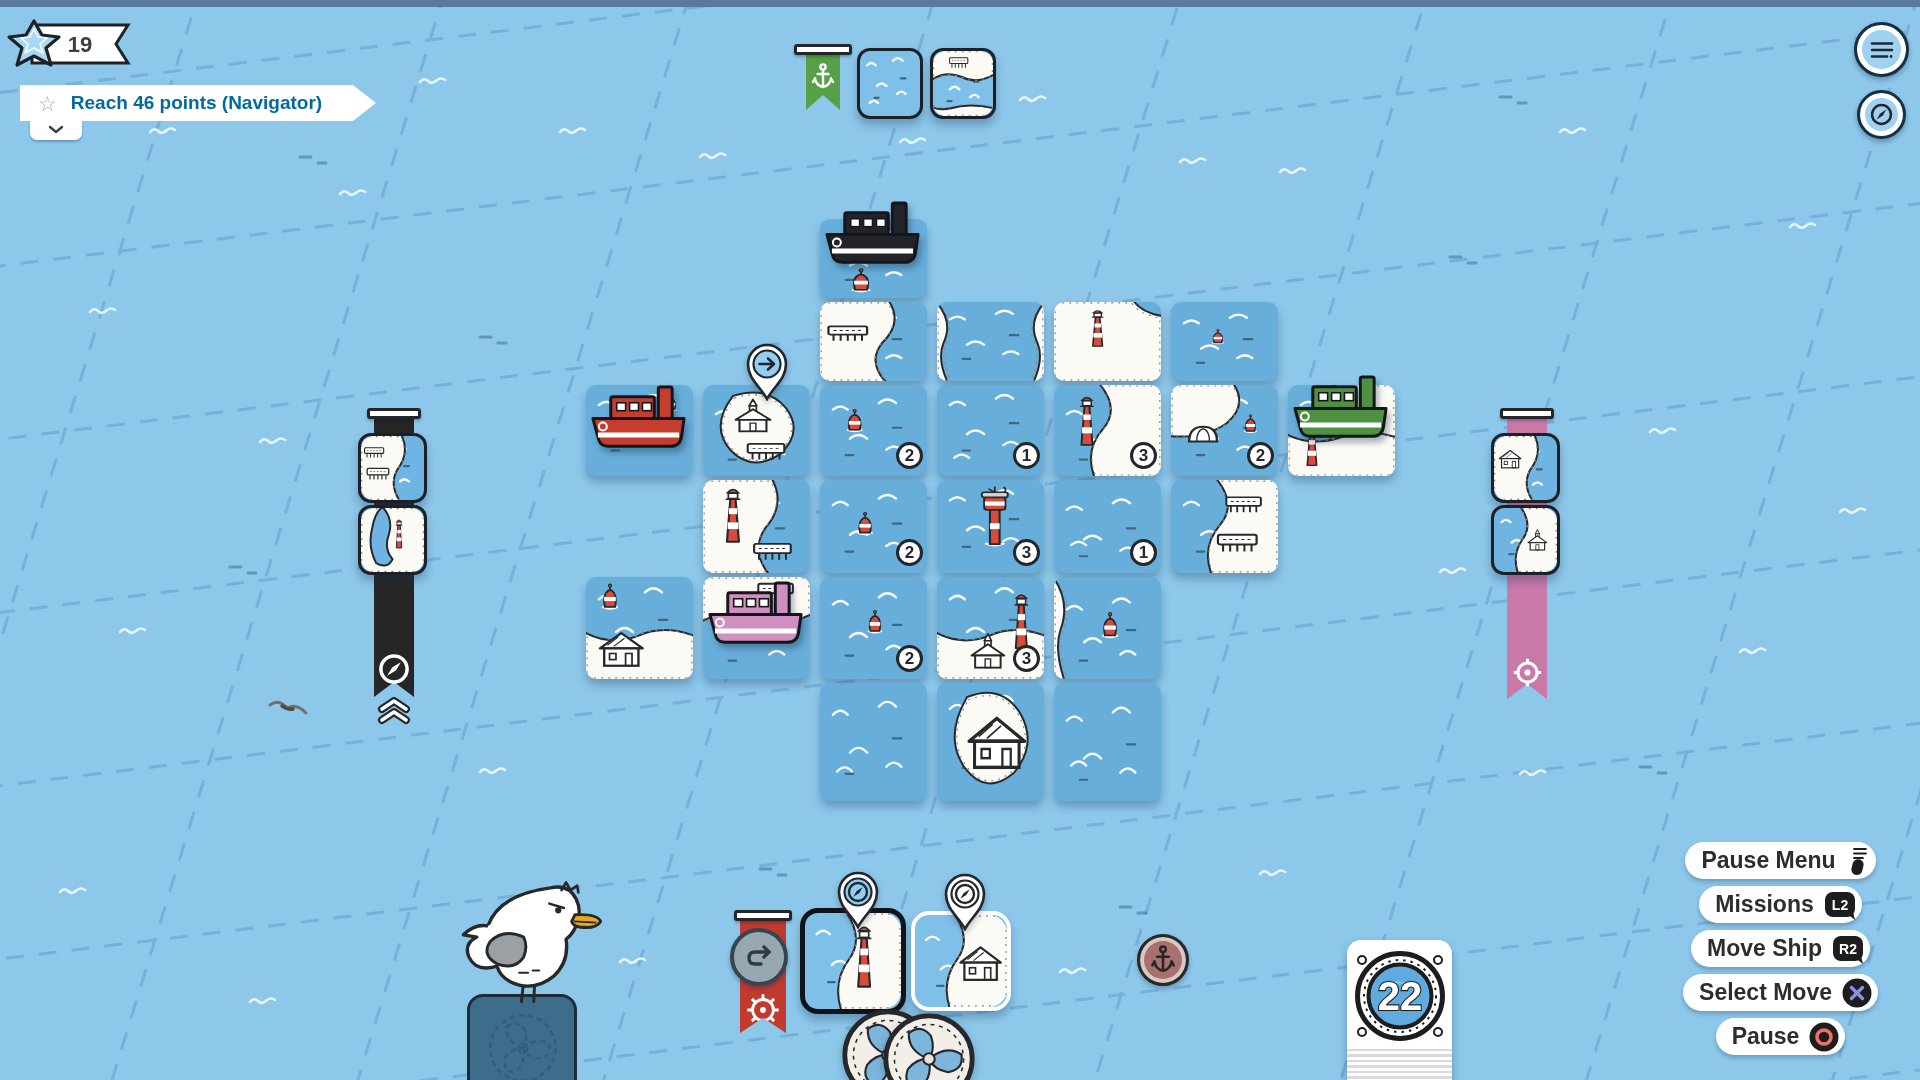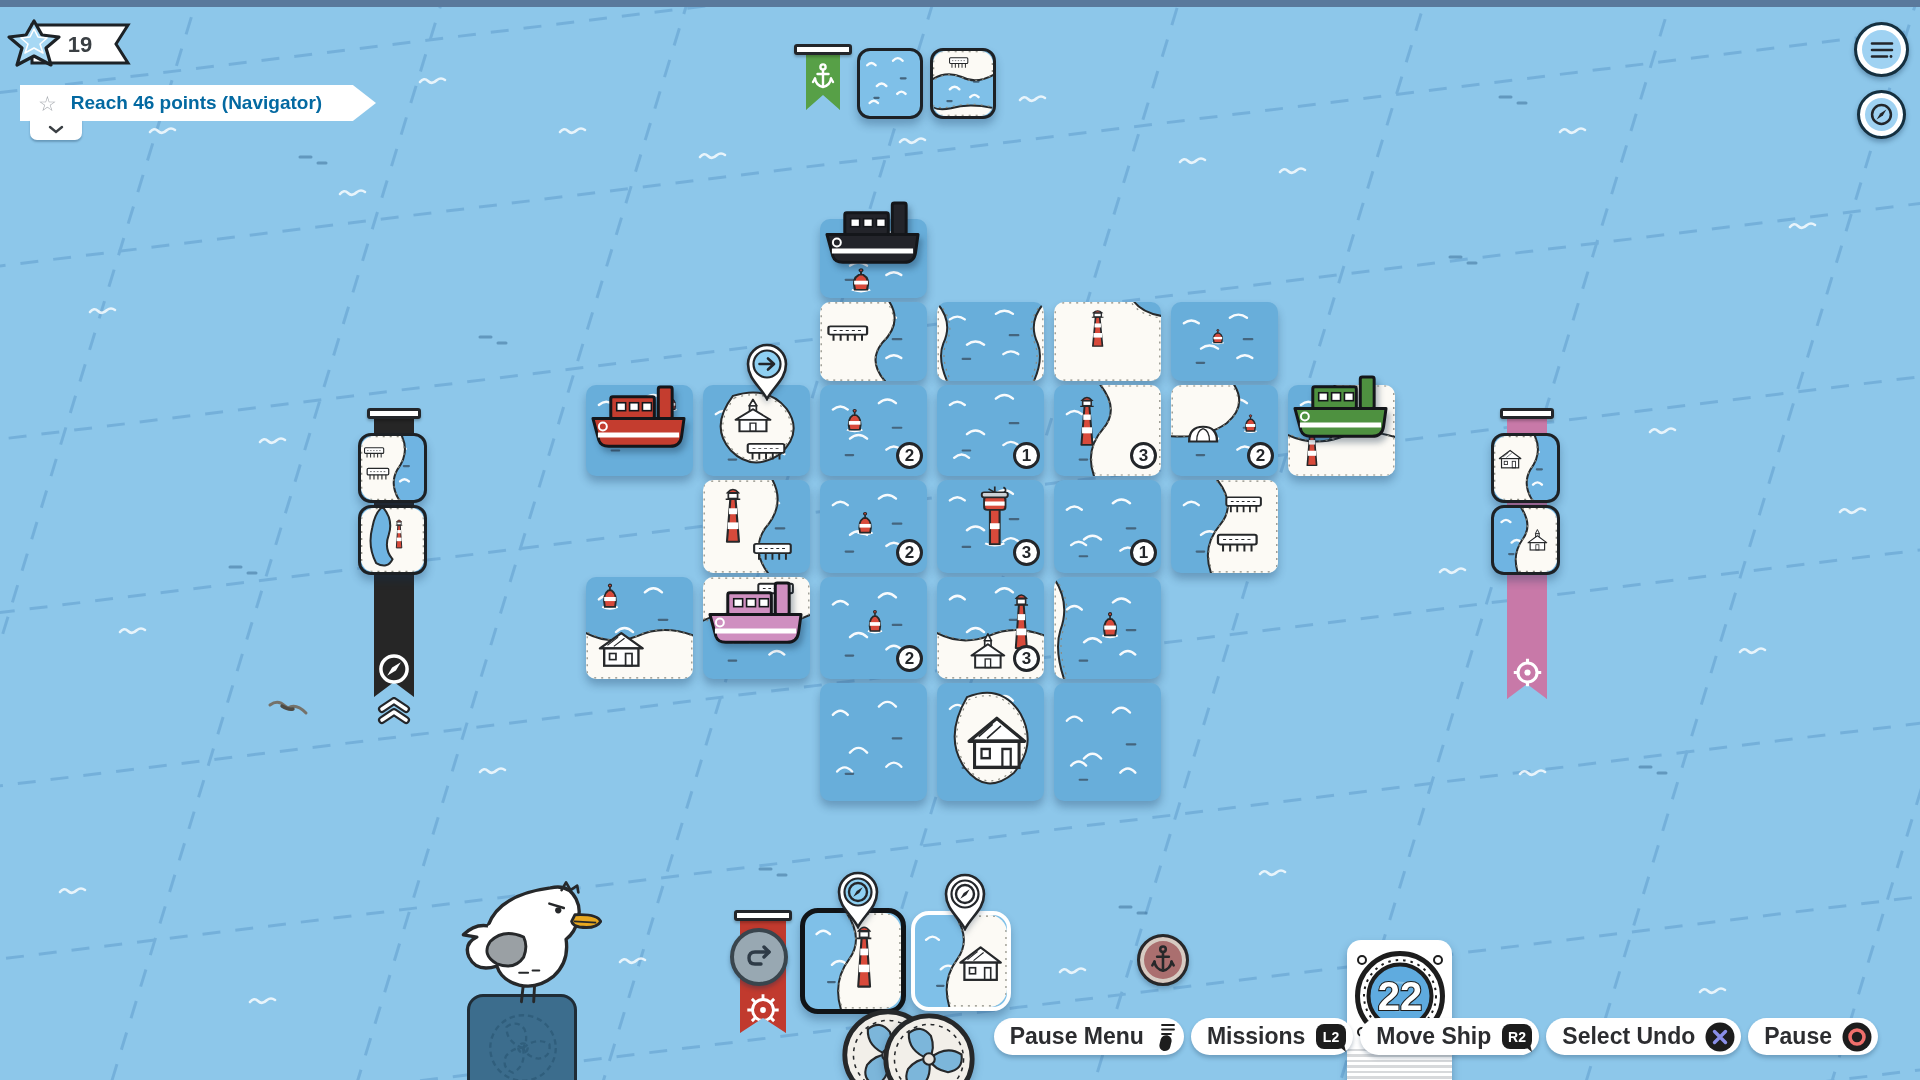--- a/index.html
+++ b/index.html
@@ -35,21 +35,21 @@
            filter:drop-shadow(0 2px 2px rgba(20,50,80,.35)) drop-shadow(0 0 1px #7b8894)}
   .mission-star{color:#a9adb2;font-size:21px;line-height:1}
   .mission-label{color:#0369a1;font-weight:bold;font-size:19px;white-space:nowrap}
   .mission-tab{position:absolute;left:30px;top:112px;width:52px;height:21px;background:#fff;
                border-radius:0 0 7px 7px;display:flex;align-items:center;justify-content:center;
                box-shadow:0 2px 2px rgba(20,50,80,.3)}
   .circle-btn{position:absolute;border-radius:50%;background:#9fd2f2;border:3px solid #16303f;
               box-shadow:inset 0 0 0 5px #ffffff,0 3px 5px rgba(20,50,80,.35);
               display:flex;align-items:center;justify-content:center;box-sizing:border-box}
   
-  #controls{position:absolute;right:42px;bottom:32px;display:flex;flex-direction:row;align-items:center;gap:7px}
+  #controls{position:absolute;right:42px;bottom:32px;display:flex;flex-direction:column;align-items:center;gap:7px}
   .hint{display:flex;align-items:center;gap:10px;background:#fff;border-radius:19px;height:37px;
         padding:0 6px 0 16px;box-shadow:0 3px 4px rgba(20,50,80,.28)}
   .hint-label{color:#2c2d30;font-weight:bold;font-size:23px;white-space:nowrap}
   
   #deck{position:absolute;left:1347px;top:933px;width:105px;height:160px;background:#fff;border-radius:14px;
         box-shadow:0 5px 9px rgba(15,50,85,.35)}
   #deck .stack{position:absolute;left:0;right:0;bottom:18px;height:36px;
         background:repeating-linear-gradient(180deg,#ffffff 0 3px,#d7d9db 3px 5.5px)}
   
   #anchor-token{position:absolute;left:1137px;top:927px;width:52px;height:52px;border-radius:50%;
@@ -978,21 +978,21 @@
       </div>
       <div class="hint">
         <span class="hint-label">Move Ship</span>
         <svg width="32" height="30">
        <rect x="1" y="2" width="30" height="25" rx="8" fill="#1d1d1d"></rect>
           <path d="M26 26 L31 30 L29 22 Z" fill="#1d1d1d"></path>
        <text x="16" y="20" text-anchor="middle" font-size="14" font-weight="bold" fill="#fff" font-family="Liberation Sans,sans-serif">R2</text>
         </svg>
       </div>
       <div class="hint">
-        <span class="hint-label">Select Undo</span>
+        <span class="hint-label">Select Move</span>
         <svg width="30" height="30">
        <circle cx="15" cy="15" r="14.5" fill="#1d1d1d"></circle>
        <path d="M9.5 9.5 L20.5 20.5 M20.5 9.5 L9.5 20.5" stroke="#8a8fe8" stroke-width="3.4" stroke-linecap="round"></path>
         </svg>
       </div>
       <div class="hint">
         <span class="hint-label">Pause</span>
         <svg width="30" height="30">
        <circle cx="15" cy="15" r="14.5" fill="#1d1d1d"></circle>
        <circle cx="15" cy="15" r="7" fill="none" stroke="#ef6f6b" stroke-width="3.6"></circle>

